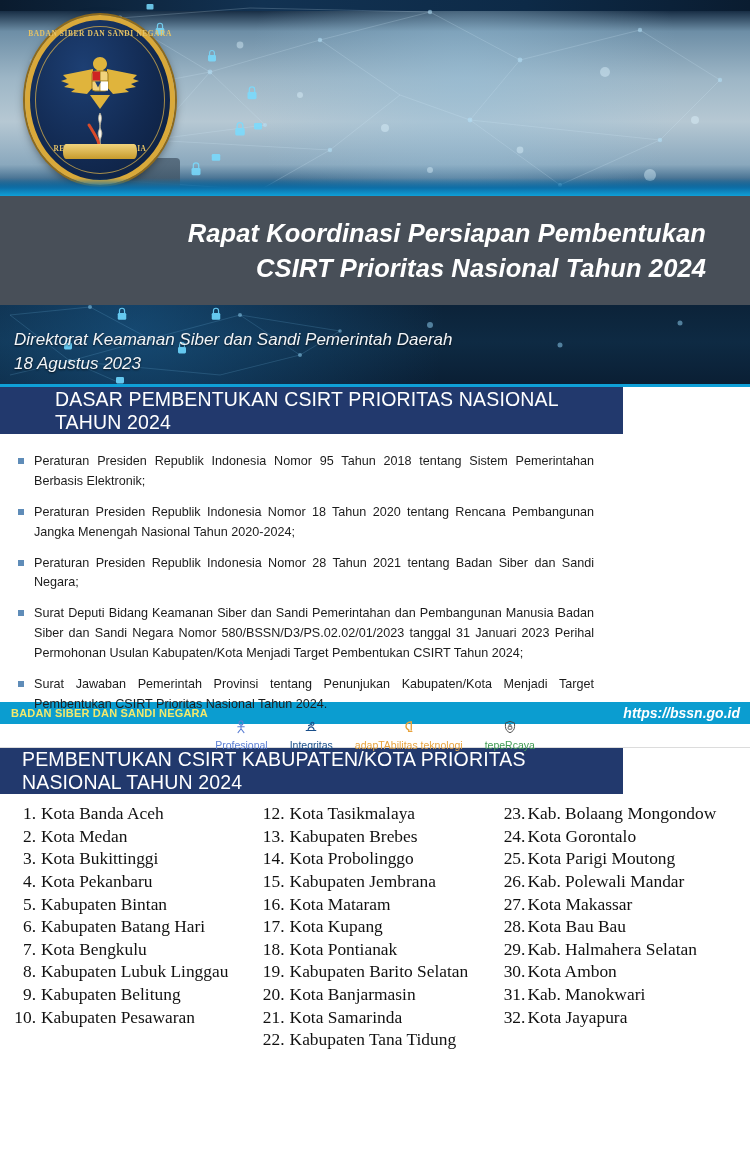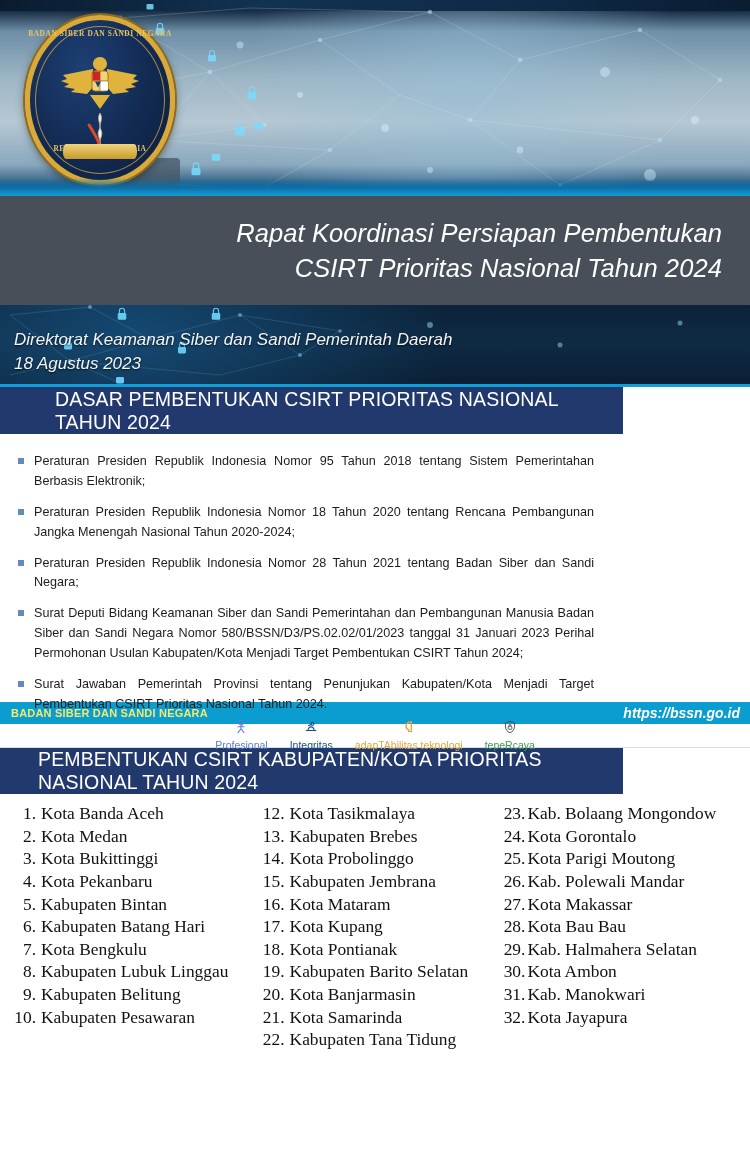--- a/index.html
+++ b/index.html
@@ -76,24 +76,24 @@
 
   
   .title-band {
     position:relative;
     width:750px; height:109px;
     background:#484f58;
     display:flex; align-items:center; justify-content:flex-end;
   }
   .title-text {
     color:#ffffff;
-    font-weight:normal; font-style:italic;
+    font-weight:bold; font-style:italic;
     font-size:25.5px; line-height:1.34;
     text-align:right;
-    padding-right:28px;
+    padding-right:44px;
     letter-spacing:.1px;
   }
 
   
   .subtitle-band {
     position:relative;
     width:750px; height:82px;
     overflow:hidden;
     background:
       radial-gradient(circle at 18% 30%, rgba(30,110,170,.45) 0%, rgba(10,30,55,0) 50%),
@@ -112,21 +112,21 @@
   
   .section-header {
     width:623px; height:47px;
     background:#22396d;
     display:flex; align-items:center;
   }
   .section-header-text {
     color:#ffffff; font-size:19.5px; letter-spacing:.15px;
     padding-left:55px;
   }
-  .section-header.second .section-header-text { padding-left:22px; font-size:19.5px;margin-left:16px; }
+  .section-header.second .section-header-text { padding-left:22px; font-size:19.5px; }
   .section-header.second { height:46px; }
 
   
   .body-block {
     width:614px; height:268px;
     padding:18px 20px 0 18px;
     background:#ffffff;
   }
   .bullet-row { display:flex; margin-bottom:11px; }
   .bullet-mark {

